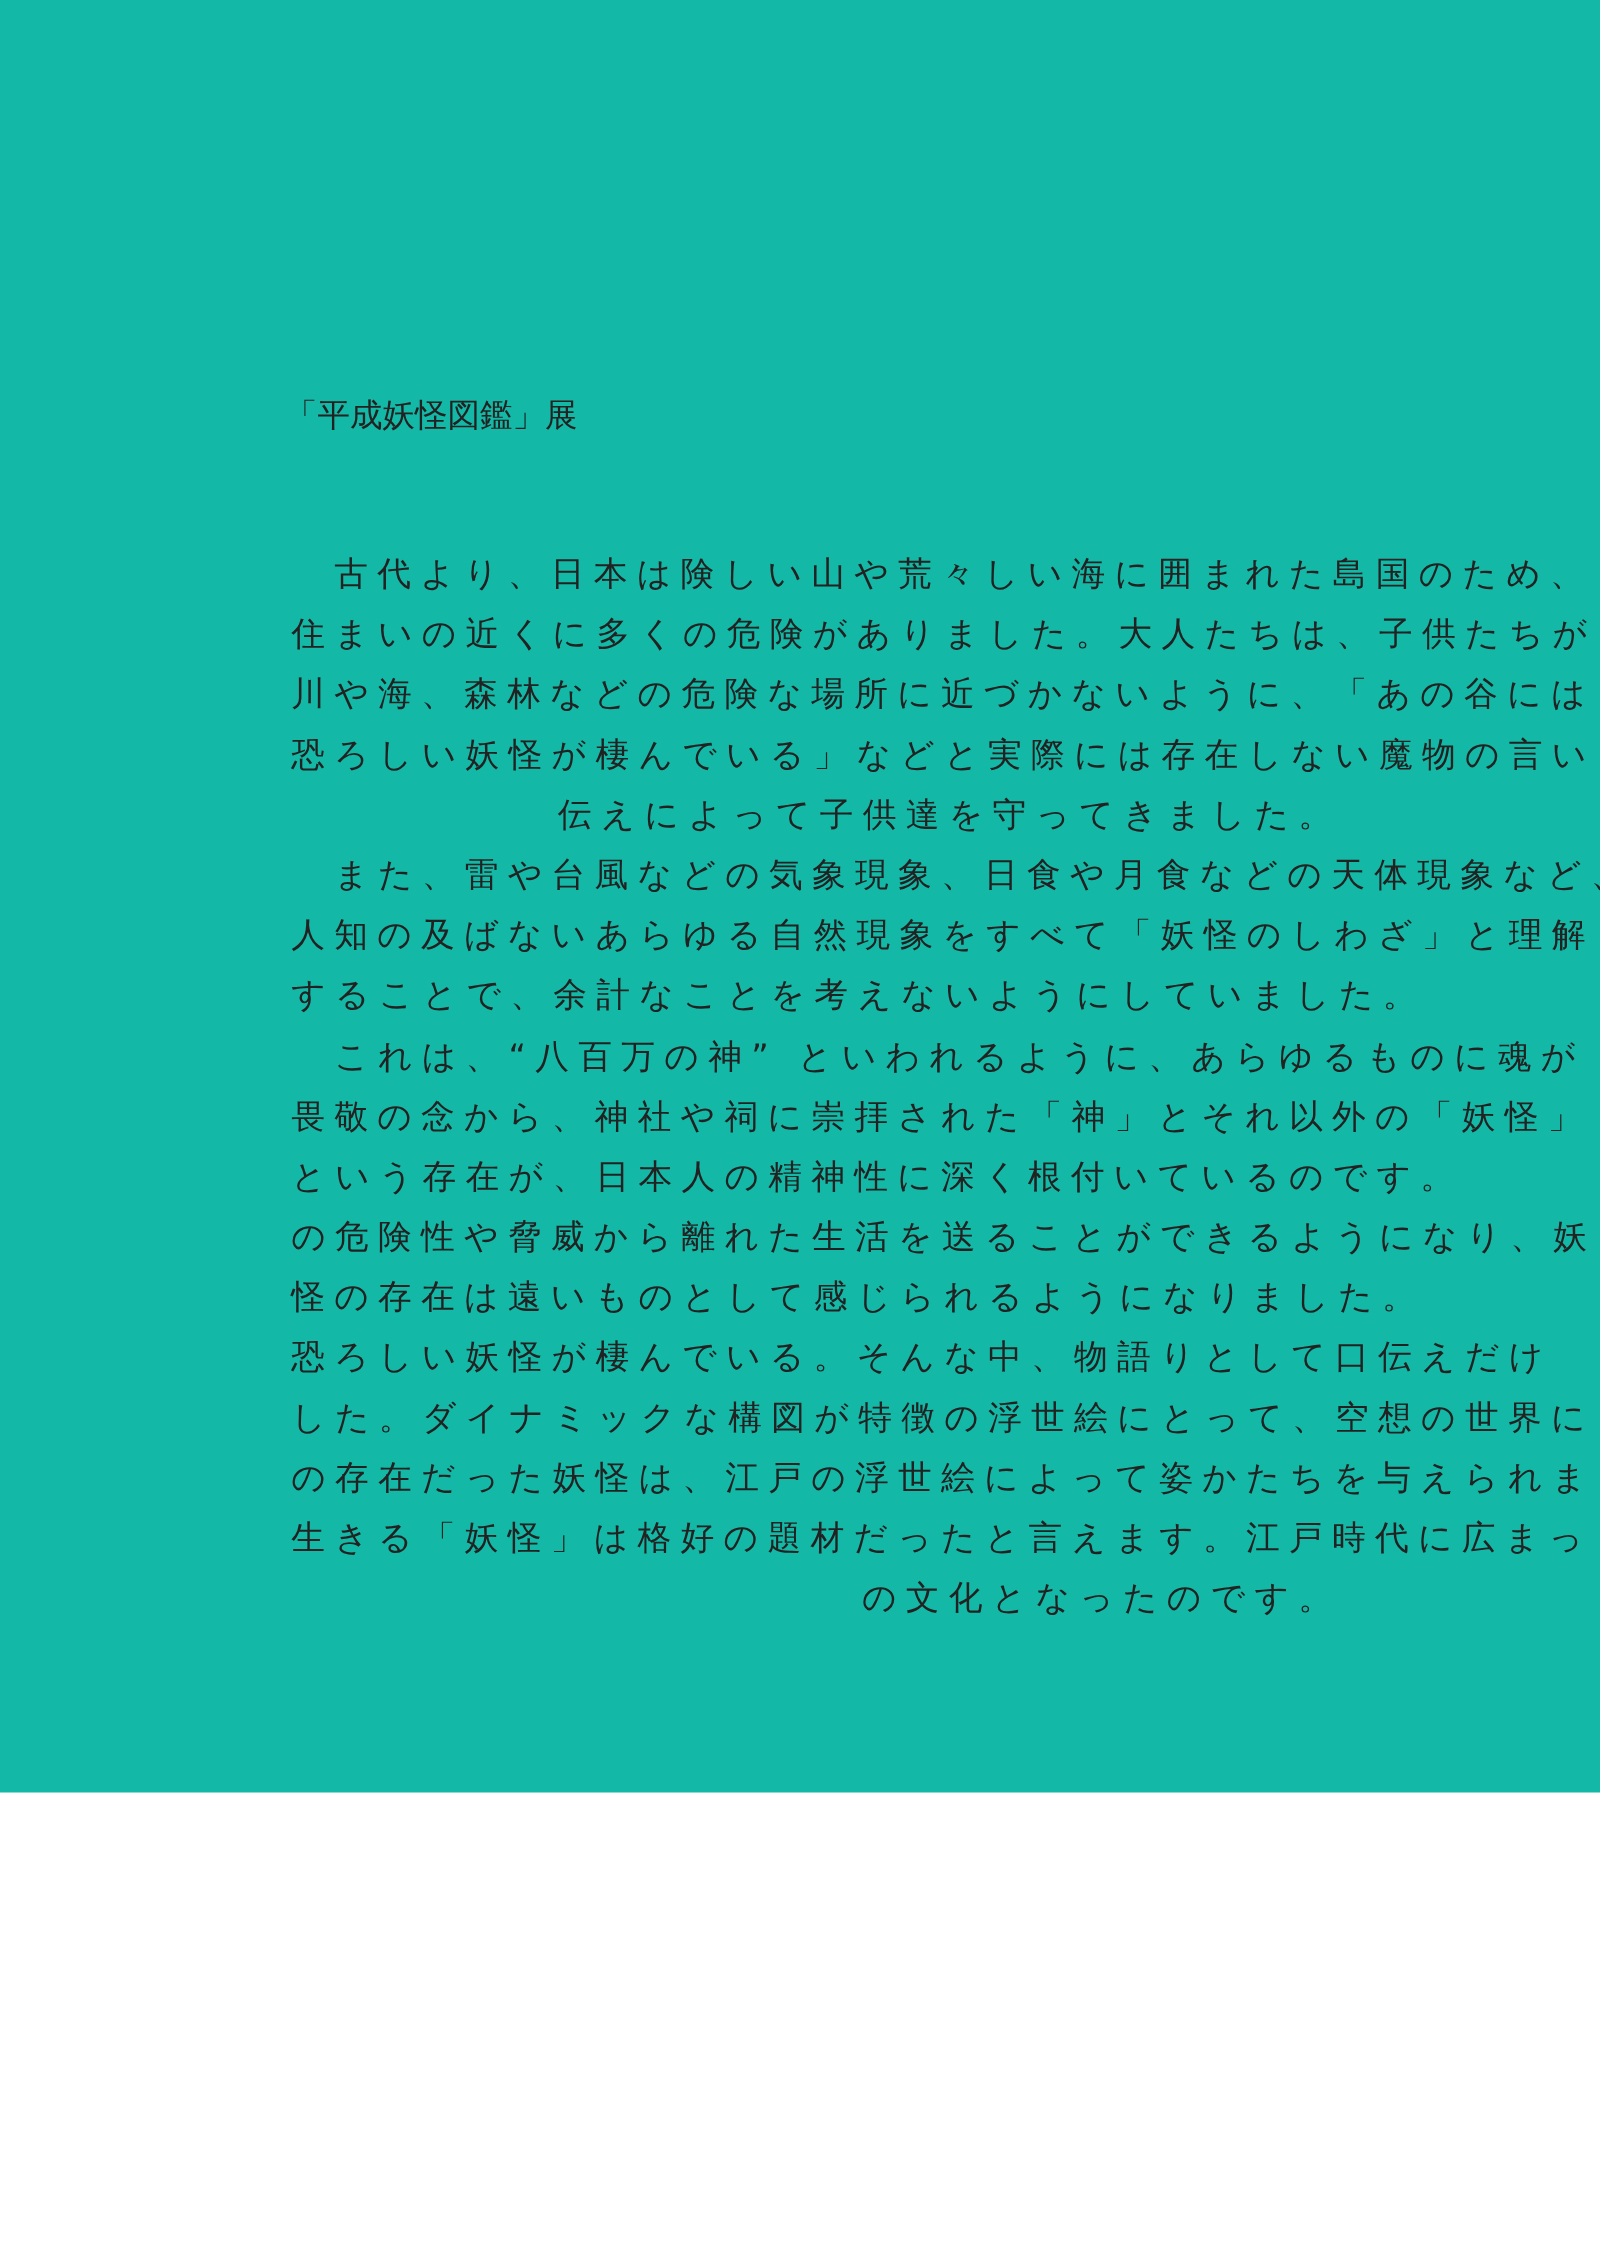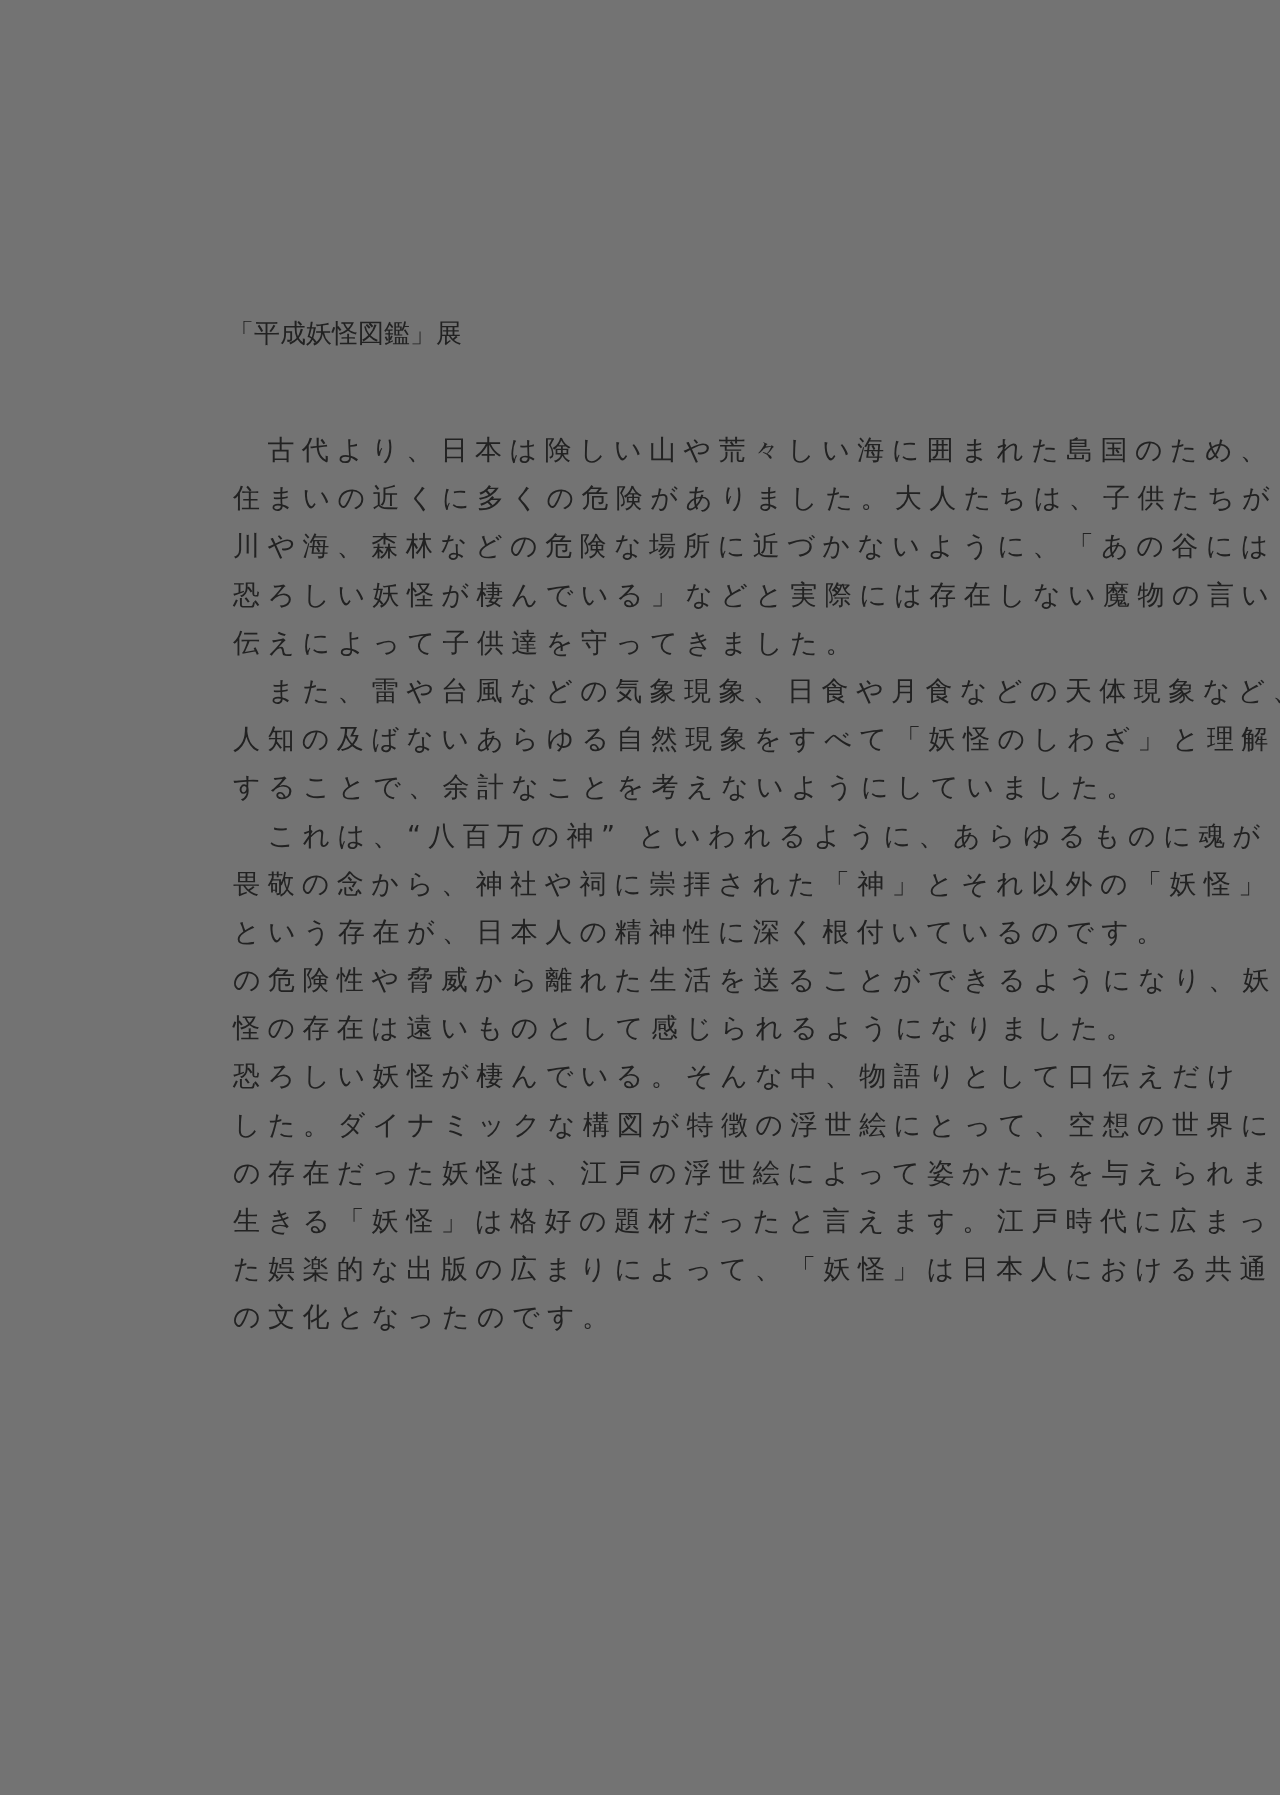--- a/index.html
+++ b/index.html
@@ -13,38 +13,39 @@
       position: relative;
       overflow: hidden;
       font-family: "DejaVu Sans", "Liberation Sans", sans-serif;
       color: #222222;
     }
     .page {
       position: absolute;
       left: 0;
       top: 0;
       width: 1280px;
-      height: 1795px;
-      background: #737373;
+      height: 1434px;
+      background: #14b8a6;
     }
     .title {
       position: absolute;
       left: 228px;
       top: 316px;
       font-size: 26px;
       line-height: 34px;
       letter-spacing: 0px;
       white-space: nowrap;
       font-weight: 400;
     }
     .body-text {
       position: absolute;
       left: 233px;
-      top: 426px;
+      top: 436px;
       width: 840px;
+      text-align: right;
     }
     .line {
       display: block;
       height: 48.2px;
       line-height: 48.2px;
       font-size: 27px;
       letter-spacing: 7.4px;
       white-space: nowrap;
     }
   </style>
@@ -80,18 +81,17 @@
     <div>
       <span class="line">の危険性や脅威から離れた生活を送ることができるようになり、妖</span>
       <span class="line">怪の存在は遠いものとして感じられるようになりました。</span>
     </div>
 
     <div>
       <span class="line">恐ろしい妖怪が棲んでいる。そんな中、物語りとして口伝えだけ</span>
       <span class="line">した。ダイナミックな構図が特徴の浮世絵にとって、空想の世界に</span>
       <span class="line">の存在だった妖怪は、江戸の浮世絵によって姿かたちを与えられま</span>
       <span class="line">生きる「妖怪」は格好の題材だったと言えます。江戸時代に広まっ</span>
-      <span class="line">た娯楽的な出版の広まりによって、「妖怪」は日本人における共通</span>
       <span class="line">の文化となったのです。</span>
     </div>
 
   </div>
 </div>
 
 </body></html>

